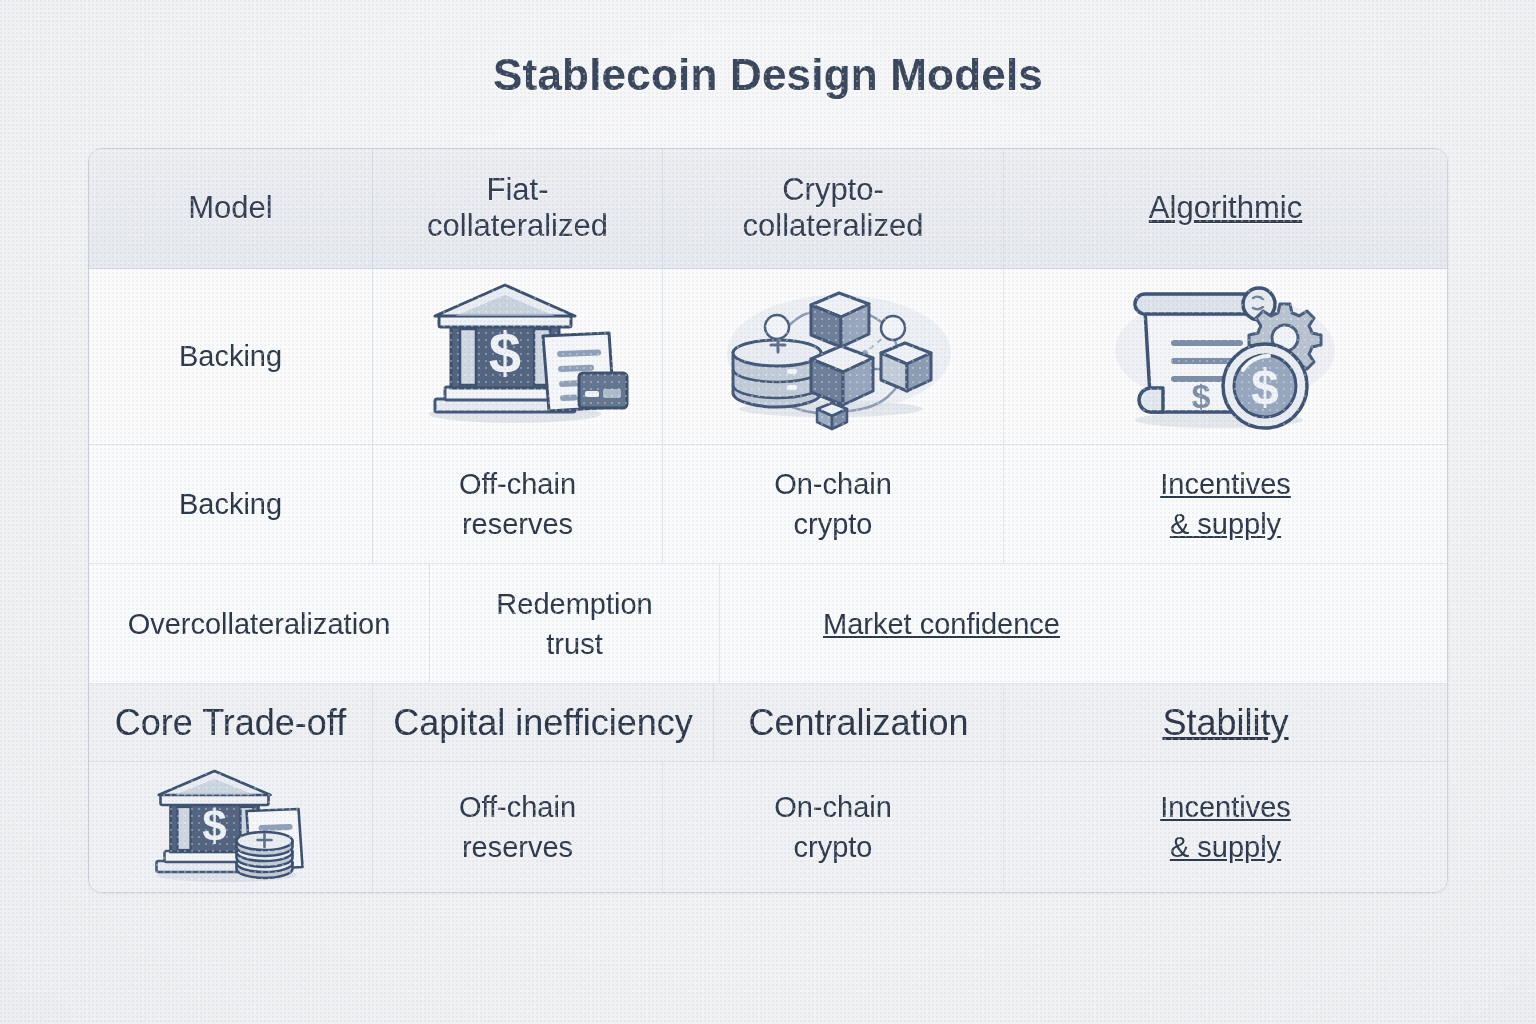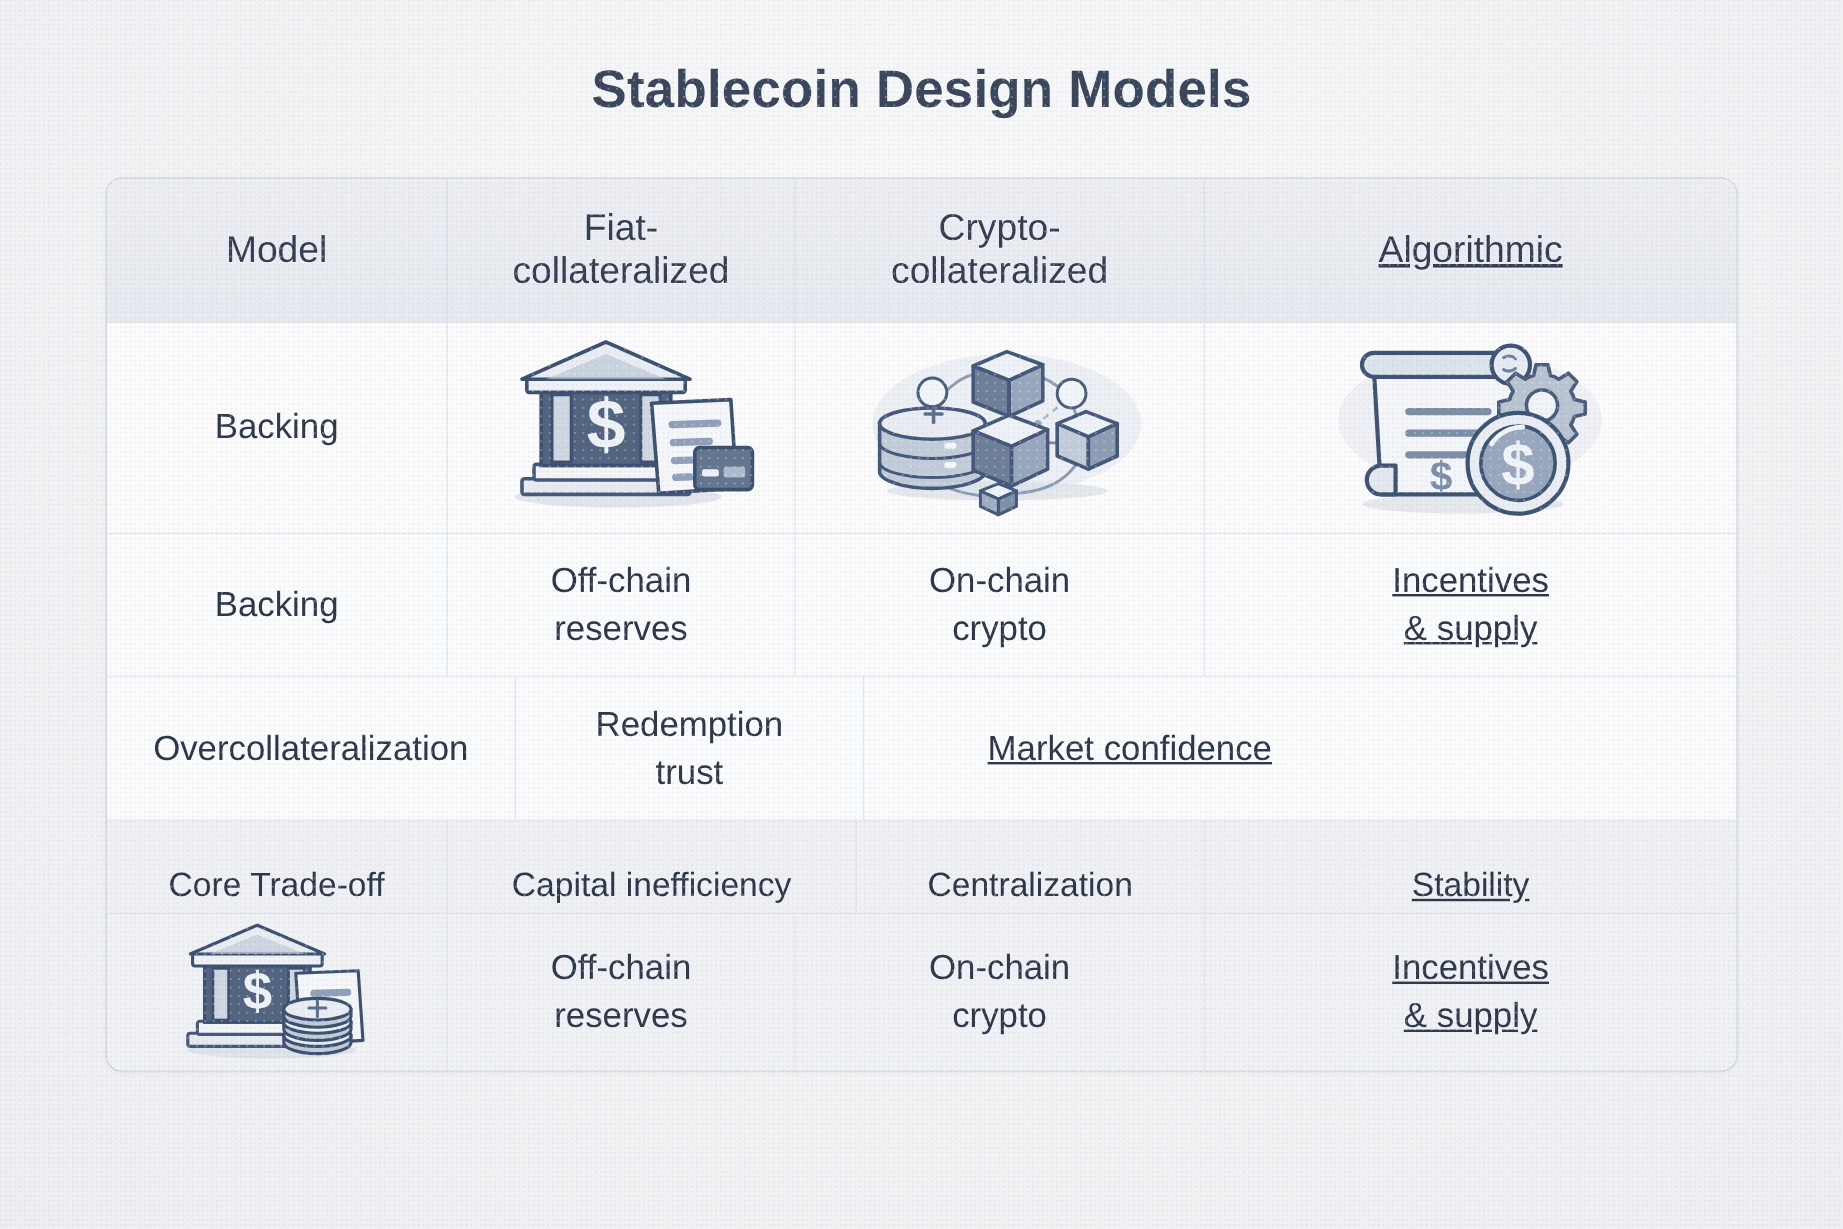--- a/index.html
+++ b/index.html
@@ -112,21 +112,21 @@
   
   .row-text { height: 120px; background: #fafbfc; }
   .row-text .cell {
     font-size: 29px;
     line-height: 1.38;
     color: #2c374a;
   }
 
   .row-band { background: #eef0f3; }
   .row-compact { height: 78px; }
-  .row-compact .cell { font-size: 28px; align-items: flex-end; }
+  .row-compact .cell { font-size: 36px; }
 
   .row-last { height: 130px; background: #eff1f4; }
   .row-last .cell { font-size: 29px; line-height: 1.38; }
   .row-last .c0 { padding: 0; }
 
   .twoline { white-space: pre-line; }
 
   
   .icon-wrap { position: relative; width: 100%; height: 100%; }
   .icon-stage {

